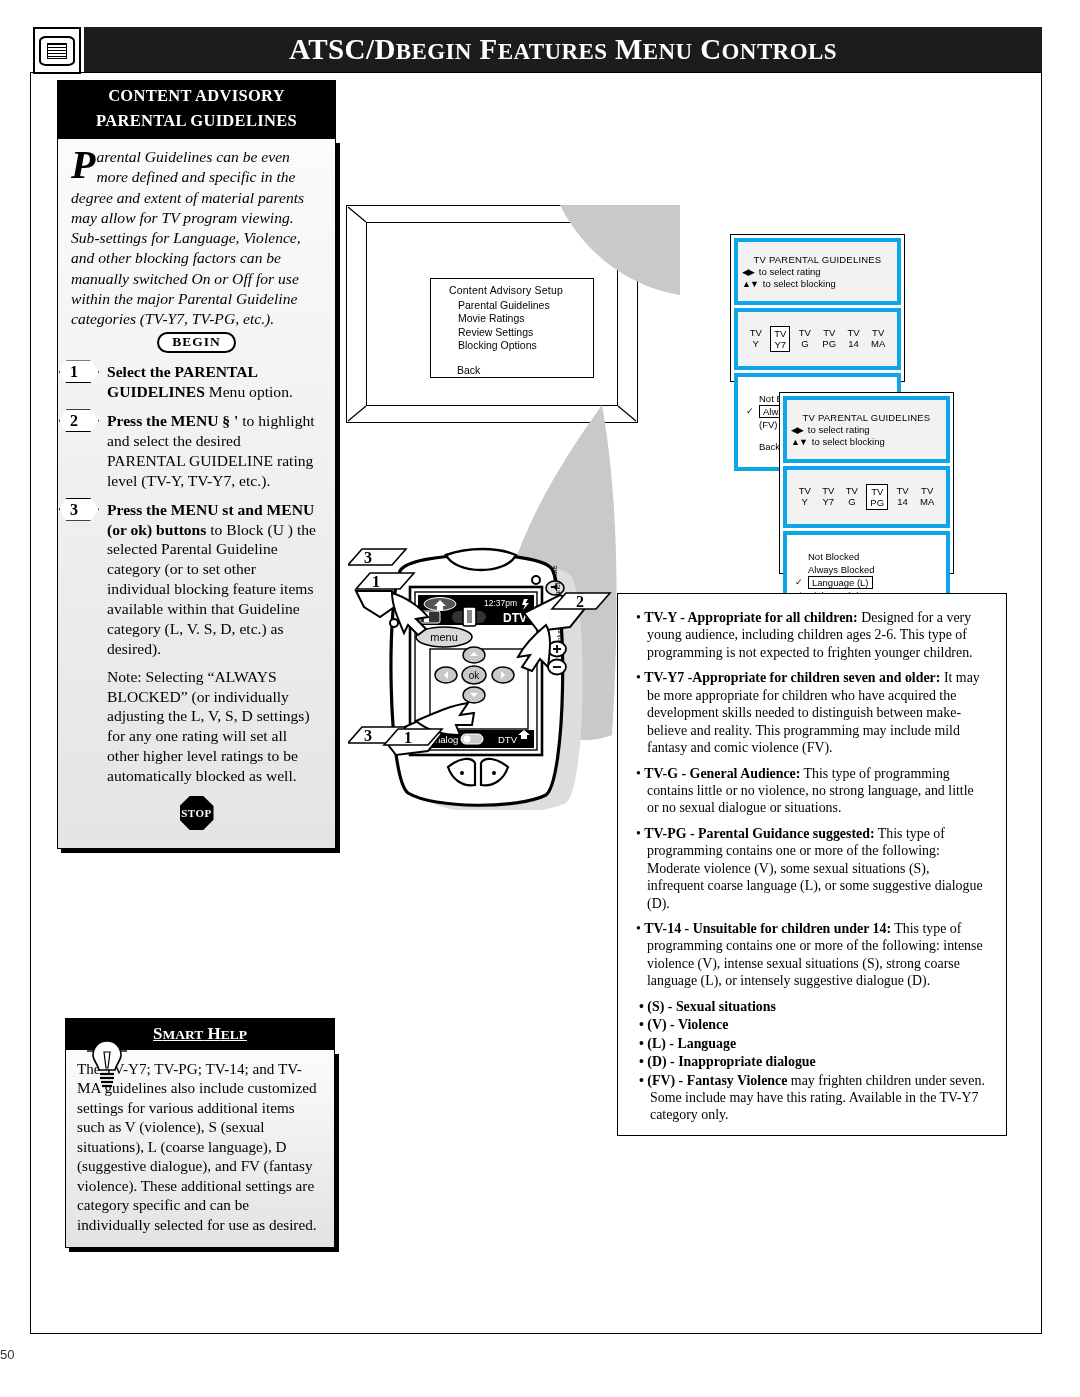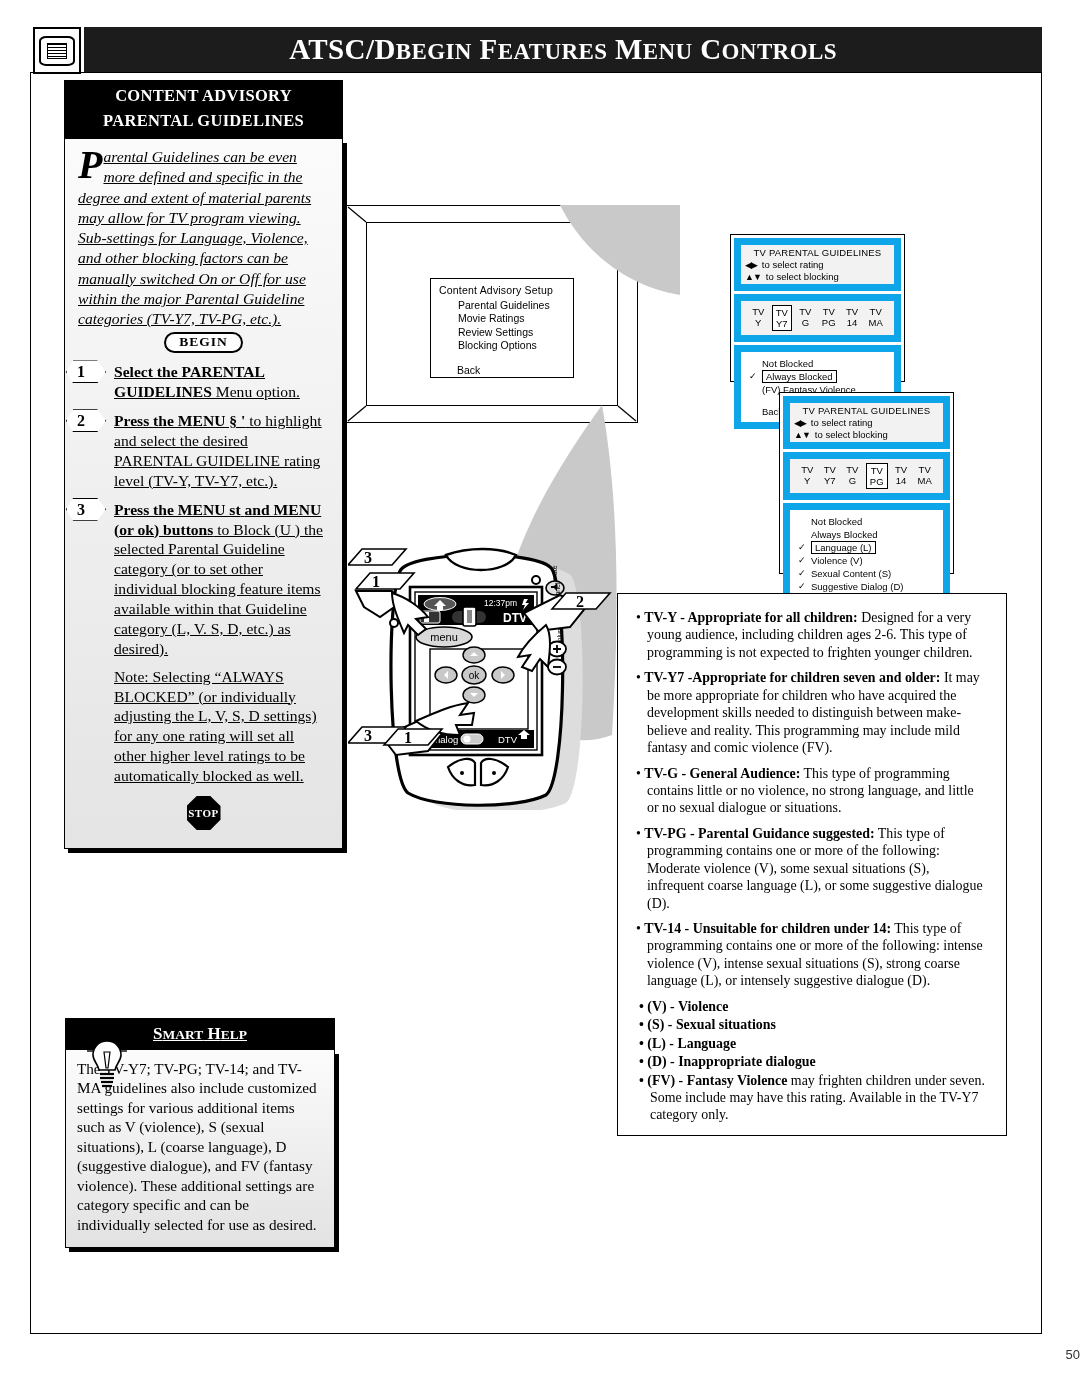--- a/index.html
+++ b/index.html
@@ -19,21 +19,21 @@
   #tv-icon .scr i{display:block;width:18px;height:14px;border:1px solid #000;
                   background:repeating-linear-gradient(#000 0 1px,#fff 1px 3px);}
   #title-bar{position:absolute;left:84px;top:27px;width:958px;height:45px;
              background:#1c1c1c;color:#fff;display:flex;align-items:center;
              justify-content:center;}
   #title-bar .t{font-family:"Liberation Serif",serif;font-weight:bold;
                 font-size:29px;letter-spacing:.4px;}
   #title-bar .t .sc{font-size:23px;}
 
   
-  #left-col{position:absolute;left:64px;top:80px;width:279px;text-decoration:underline;}
+  #left-col{position:absolute;left:57px;top:80px;width:279px;}
   .blk-hdr{background:#000;color:#fff;text-align:center;font-weight:bold;
            font-size:16.5px;letter-spacing:.3px;padding:6px 4px 8px;}
   .blk-hdr .l2{display:block;margin-top:5px;}
 
   #proc-box{position:relative;background:linear-gradient(180deg,#fbfbfb,#e4e4e4);
             border:1px solid #000;border-top:none;box-shadow:4px 4px 0 #000;
             padding:8px 13px 16px 13px;box-sizing:border-box;width:279px;}
   .intro{font-style:italic;font-size:15.6px;line-height:1.30;margin:0 0 2px 0;}
   .intro .drop{float:left;font-size:40px;line-height:30px;font-style:italic;
                font-weight:bold;padding:3px 1px 0 0;}
@@ -77,39 +77,39 @@
            border-top:none;box-shadow:4px 4px 0 #000;padding:9px 11px 13px;
            font-size:15.2px;line-height:1.28;box-sizing:border-box;}
   #bulb{position:absolute;left:22px;top:12px;width:40px;height:62px;z-index:4;}
 
   
   #tv-outer{position:absolute;left:346px;top:205px;width:290px;height:216px;
             border:1.5px solid #000;background:#fff;}
   #tv-inner{position:absolute;left:19px;top:16px;right:19px;bottom:16px;
             border:1.5px solid #000;background:#fff;}
   #tv-corner{position:absolute;inset:0;}
-  #osd-menu{position:absolute;left:430px;top:278px;width:144px;height:100px;
+  #osd-menu{position:absolute;left:430px;top:278px;width:164px;height:100px;
             border:1px solid #000;background:#fff;font-family:"Liberation Sans",sans-serif;
             font-size:10.5px;line-height:13.5px;padding:5px 12px 0 0;box-sizing:border-box;}
   #osd-menu .ttl{text-align:center;letter-spacing:.2px;padding-bottom:1px;}
   #osd-menu ul{list-style:none;margin:0;padding:0 0 0 26px;}
   #osd-menu li{padding:0 0 0 1px;}
   #osd-menu .back{padding-left:26px;margin-top:11px;}
 
   
   .swoosh{position:absolute;background:#c9c9c9;}
   #sw1{left:560px;top:205px;width:120px;height:90px;
        clip-path:path("M120,0 L120,90 C60,80 20,40 0,0 Z");}
   #sw2{left:492px;top:405px;width:130px;height:340px;
        clip-path:path("M110,0 C60,70 10,150 0,260 C30,330 80,345 120,330 C128,200 126,90 110,0 Z");}
 
   
   .osd-panel{position:absolute;border:1px solid #000;background:#fff;
              font-family:"Liberation Sans",sans-serif;box-sizing:border-box;}
-  .osd-sec{border:7px solid #0ea5e9;background:#f2f2f2;margin:3px;padding:2px 4px;}
+  .osd-sec{border:4px solid #0ea5e9;background:#f2f2f2;margin:3px;padding:12px 4px;}
   .osd-sec.white{background:#fff;}
   .osd-title{text-align:center;font-size:9.5px;letter-spacing:.2px;}
   .osd-line{font-size:9.5px;display:flex;align-items:center;gap:5px;margin-top:1px;}
   .osd-line .ar{font-size:9px;letter-spacing:-1px;}
   .rating-row{display:flex;justify-content:space-around;text-align:center;
               font-size:9.5px;line-height:11px;padding:2px 2px;}
   .rating-row .c{padding:1px 3px;}
   .rating-row .c.sel{border:1.5px solid #000;background:#fff;}
   .blk-list{font-size:9.5px;line-height:13px;padding:3px 4px 2px 4px;}
   .blk-list .r{display:flex;align-items:center;gap:4px;white-space:nowrap;}
@@ -127,21 +127,21 @@
   
   #desc-box{position:absolute;left:617px;top:593px;width:390px;
             border:1px solid #000;padding:7px 10px 10px 10px;box-sizing:border-box;
             font-size:13.9px;line-height:1.255;background:#fff;}
   #desc-box .d{margin:8px;text-indent:-11px;padding-left:11px;}
   #desc-box .d b{font-weight:bold;}
   #desc-box .abbr{margin-top:7px;}
   #desc-box .abbr .a{margin:0 0 1px 0;padding-left:22px;text-indent:-11px;font-weight:bold;}
   #desc-box .abbr .a span.n{font-weight:normal;}
 
-  #page-num{position:absolute;left:0;top:1347px;width:1080px;text-align:right;
+  #page-num{position:absolute;left:0;top:1347px;width:1080px;text-align:left;
             font-family:"Liberation Sans",sans-serif;font-size:13px;color:#333;}
 </style>
 </head>
 <body>
 
 <div id="tv-icon">
   <span class="scr">
       <i></i>
     </span>
 </div>
@@ -424,21 +424,21 @@
 </div>
 
 <div id="desc-box">
   <p class="d">• <b>TV-Y - Appropriate for all children:</b><span> Designed for a very young audience, including children ages 2-6. This type of programming is not expected to frighten younger children.</span></p>
   <p class="d">• <b>TV-Y7 -Appropriate for children seven and older:</b><span> It may be more appropriate for children who have acquired the development skills needed to distinguish between make-believe and reality. This programming may include mild fantasy and comic violence (FV).</span></p>
   <p class="d">• <b>TV-G - General Audience:</b><span> This type of programming contains little or no violence, no strong language, and little or no sexual dialogue or situations.</span></p>
   <p class="d">• <b>TV-PG - Parental Guidance suggested:</b><span> This type of programming contains one or more of the following: Moderate violence (V), some sexual situations (S), infrequent coarse language (L), or some suggestive dialogue (D).</span></p>
   <p class="d">• <b>TV-14 - Unsuitable for children under 14:</b><span> This type of programming contains one or more of the following: intense violence (V), intense sexual situations (S), strong coarse language (L), or intensely suggestive dialogue (D).</span></p>
 
   <div class="abbr">
+    <p class="a">• <span>(S) - Sexual situations</span></p>
     <p class="a">• <span>(V) - Violence</span></p>
-    <p class="a">• <span>(S) - Sexual situations</span></p>
     <p class="a">• <span>(L) - Language</span></p>
     <p class="a">• <span>(D) - Inappropriate dialogue</span></p>
     <p class="a">• <span>(FV) - Fantasy Violence</span><span class="n"> may frighten children under seven. Some include may have this rating. Available in the TV-Y7 category only.</span></p>
   </div>
 </div>
 
 <div id="page-num">50</div>
 
 </body></html>

